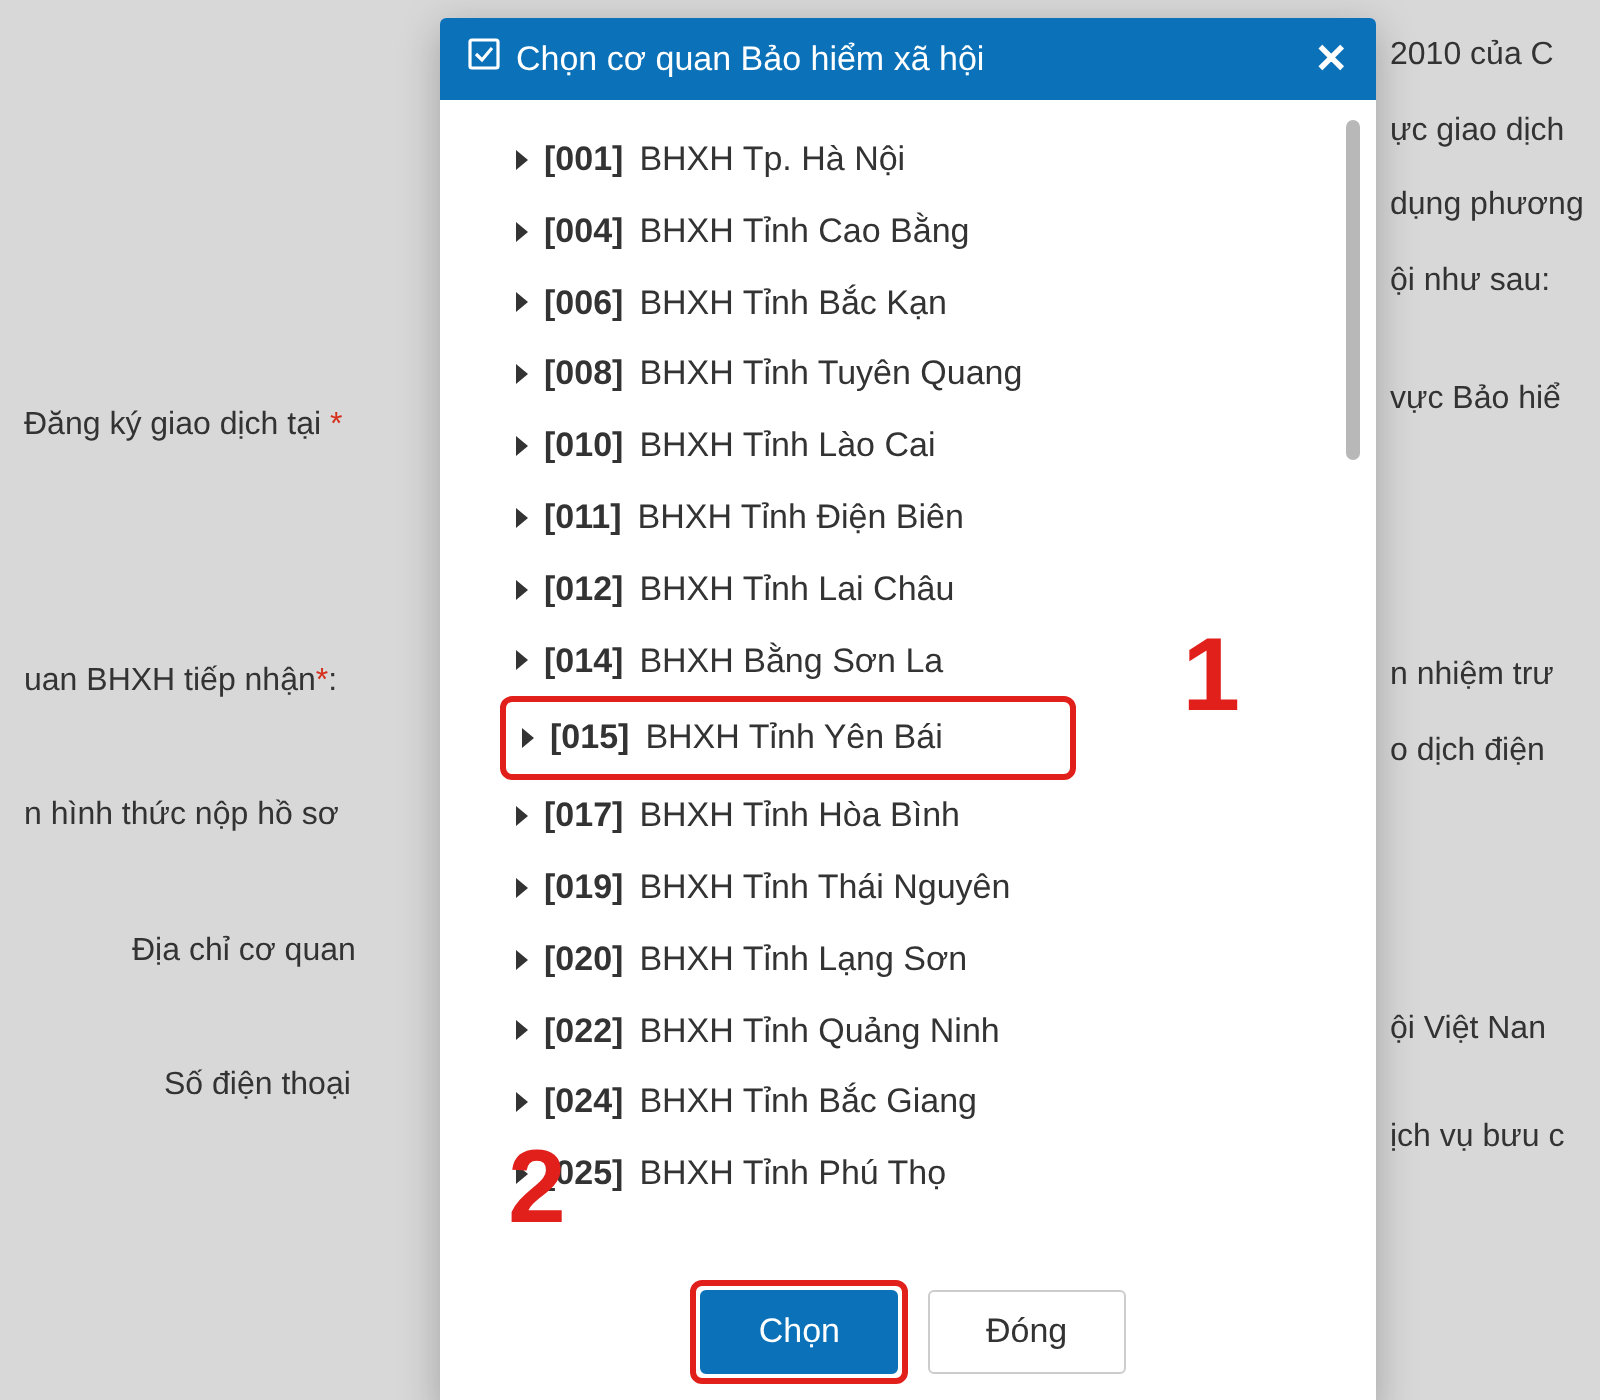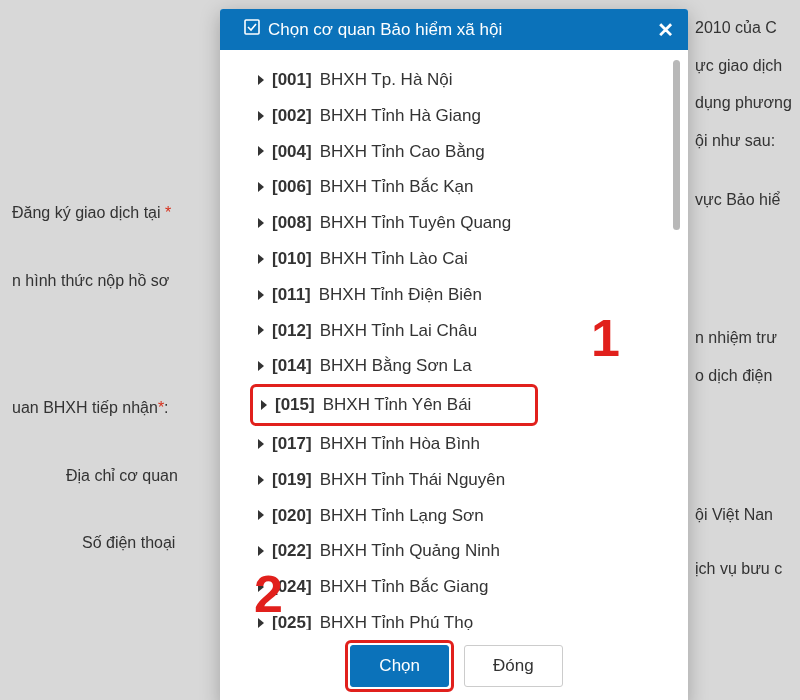--- a/index.html
+++ b/index.html
@@ -54,21 +54,21 @@
     }
     .modal-header {
       background: #0b72ba;
       color: #fff;
       padding: 10px 14px;
       display: flex;
       align-items: center;
       justify-content: space-between;
       font-size: 17px;
     }
-    .modal-title { display: flex; align-items: center; gap: 8px; margin-left: 10px; }
+    .modal-title { display: flex; align-items: center; gap: 8px; }
     .modal-close {
       color: #fff;
       cursor: pointer;
       font-size: 20px;
       font-weight: bold;
       line-height: 1;
     }
     .modal-body {
       position: relative;
       height: 580px;
@@ -161,24 +161,24 @@
       padding: 2px;
     }
     .check-icon svg { width: 16px; height: 16px; }
   </style>
 </head>
 <body>
 
 <div class="bg">
   <div class="bg-left">
     <div><span>Đăng ký giao dịch tại</span> <span class="req">*</span></div>
-    <div>n hình thức nộp hồ sơ</div>
     <div style="margin-top:102px">
       <div><span>uan BHXH tiếp nhận</span><span class="req">*</span>:</div>
     </div>
+    <div>n hình thức nộp hồ sơ</div>
     <div style="padding-left:54px">Địa chỉ cơ quan</div>
     <div style="padding-left:70px">Số điện thoại</div>
   </div>
   <div class="bg-right">
     <div>2010 của C</div>
     <div>ực giao dịch</div>
     <div>dụng phương</div>
     <div>ội như sau:</div>
     <div style="height:10px"></div>
     <div>vực Bảo hiể</div>
@@ -207,25 +207,20 @@
   </div>
   <div class="modal-body">
     <div class="tree" id="tree">
         <div class="tree-item">
           <span class="arrow"></span>
           <span class="code">[001]</span>
           <span>BHXH Tp. Hà Nội</span>
         </div>
         <div class="tree-item">
           <span class="arrow"></span>
-          <span class="code">[002]</span>
-          <span>BHXH Tỉnh Hà Giang</span>
-        </div>
-        <div class="tree-item">
-          <span class="arrow"></span>
           <span class="code">[004]</span>
           <span>BHXH Tỉnh Cao Bằng</span>
         </div>
         <div class="tree-item">
           <span class="arrow"></span>
           <span class="code">[006]</span>
           <span>BHXH Tỉnh Bắc Kạn</span>
         </div>
         <div class="tree-item">
           <span class="arrow"></span>

